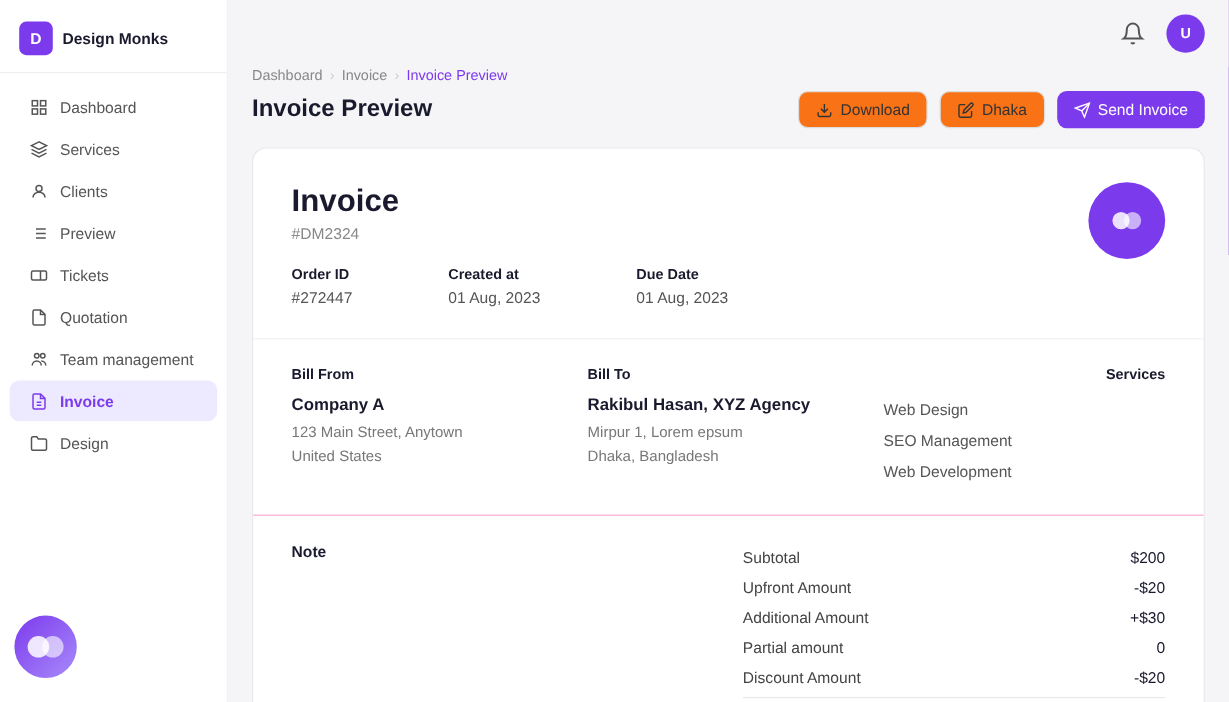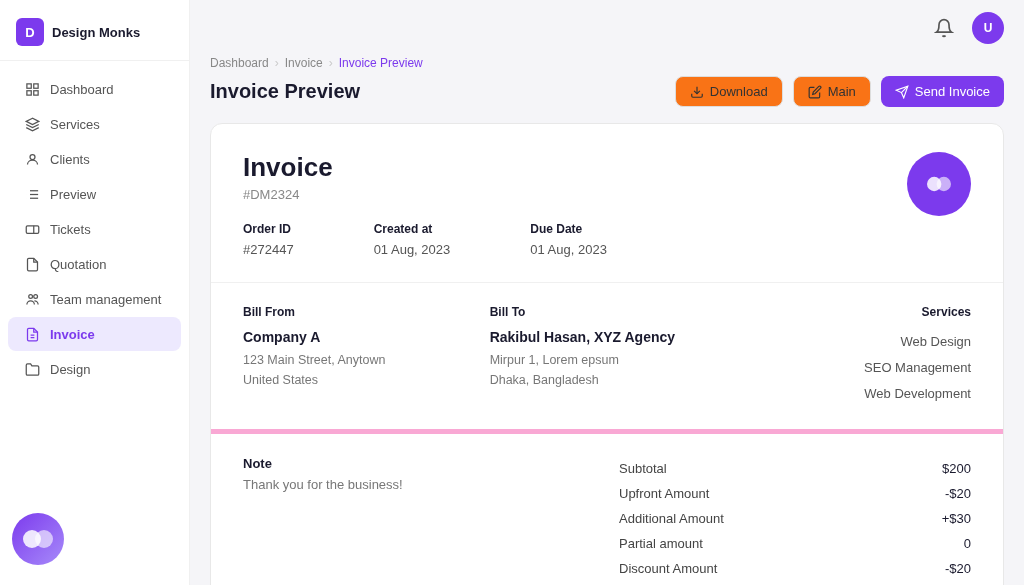--- a/index.html
+++ b/index.html
@@ -129,26 +129,26 @@
       font-size: 22px;
       font-weight: 700;
     }
 
     
     .bill-section {
       padding: 22px 32px;
       display: grid;
       grid-template-columns: 1fr 1fr 1fr;
       gap: 12px;
-      border-bottom: 5px solid #f9a8d4;
+      border-bottom: 1px solid #f9a8d4;
     }
     .bill-col-title { font-size: 12px; font-weight: 700; color: #1a1a2e; margin-bottom: 10px; }
     .bill-col-name { font-size: 14px; font-weight: 700; color: #1a1a2e; margin-bottom: 5px; }
     .bill-col-detail { font-size: 12.5px; color: #777; line-height: 1.6; }
-    .services-list { font-size: 13px; color: #555; line-height: 2; text-align: right; margin-top: 10px; }
+    .services-list { font-size: 13px; color: #555; line-height: 2; text-align: left; margin-top: 10px; }
 
     
     .note-totals-section {
       padding: 22px 32px;
       display: grid;
       grid-template-columns: 1fr 1fr;
       gap: 24px;
     }
     .note-title { font-size: 13px; font-weight: 700; color: #1a1a2e; margin-bottom: 6px; }
     .note-text { font-size: 13px; color: #777; }
@@ -321,21 +321,21 @@
               <polyline points="7 10 12 15 17 10"></polyline>
               <line x1="12" y1="15" x2="12" y2="3"></line>
             </svg>
           <span>Download</span>
         </button>
         <button class="btn btn-outline">
           <svg width="14" height="14" viewBox="0 0 24 24" fill="none" stroke="currentColor" stroke-width="2">
               <path d="M11 4H4a2 2 0 0 0-2 2v14a2 2 0 0 0 2 2h14a2 2 0 0 0 2-2v-7"></path>
               <path d="M18.5 2.5a2.121 2.121 0 0 1 3 3L12 15l-4 1 1-4 9.5-9.5z"></path>
             </svg>
-          <span>Main</span>
+          <span>Dhaka</span>
         </button>
         <button class="btn btn-primary">
           <svg width="14" height="14" viewBox="0 0 24 24" fill="none" stroke="currentColor" stroke-width="2">
               <line x1="22" y1="2" x2="11" y2="13"></line>
               <polygon points="22 2 15 22 11 13 2 9 22 2"></polygon>
             </svg>
           <span>Send Invoice</span>
         </button>
       </div>
     </div>
@@ -392,21 +392,20 @@
             <div>Web Design</div>
             <div>SEO Management</div>
             <div>Web Development</div>
           </div>
         </div>
       </div>
 
       <div class="note-totals-section">
         <div class="note-block">
           <div class="note-title">Note</div>
-          <div class="note-text">Thank you for the business!</div>
         </div>
         <div class="totals-block">
           <div class="totals-table">
             <div class="totals-row">
               <span>Subtotal</span>
               <span class="amount-value">$200</span>
             </div>
             <div class="totals-row">
               <span>Upfront Amount</span>
               <span class="amount-value">-$20</span>

